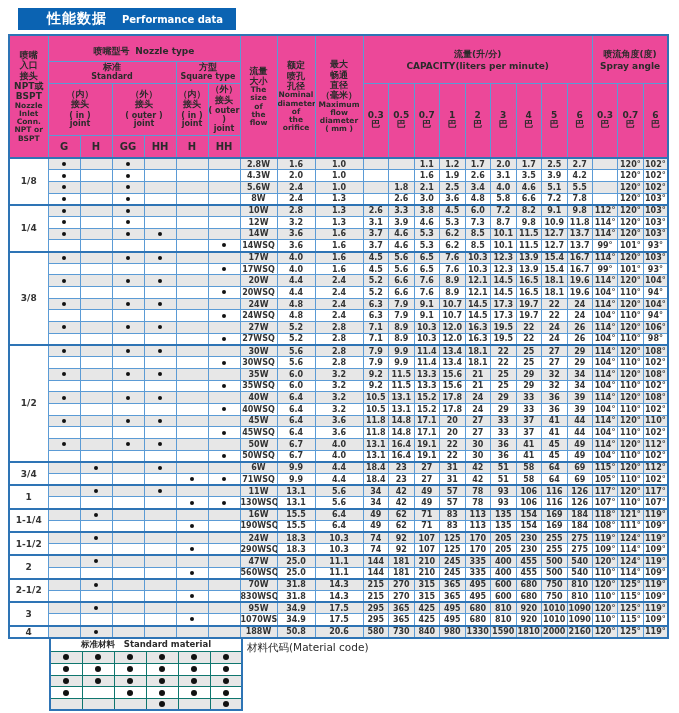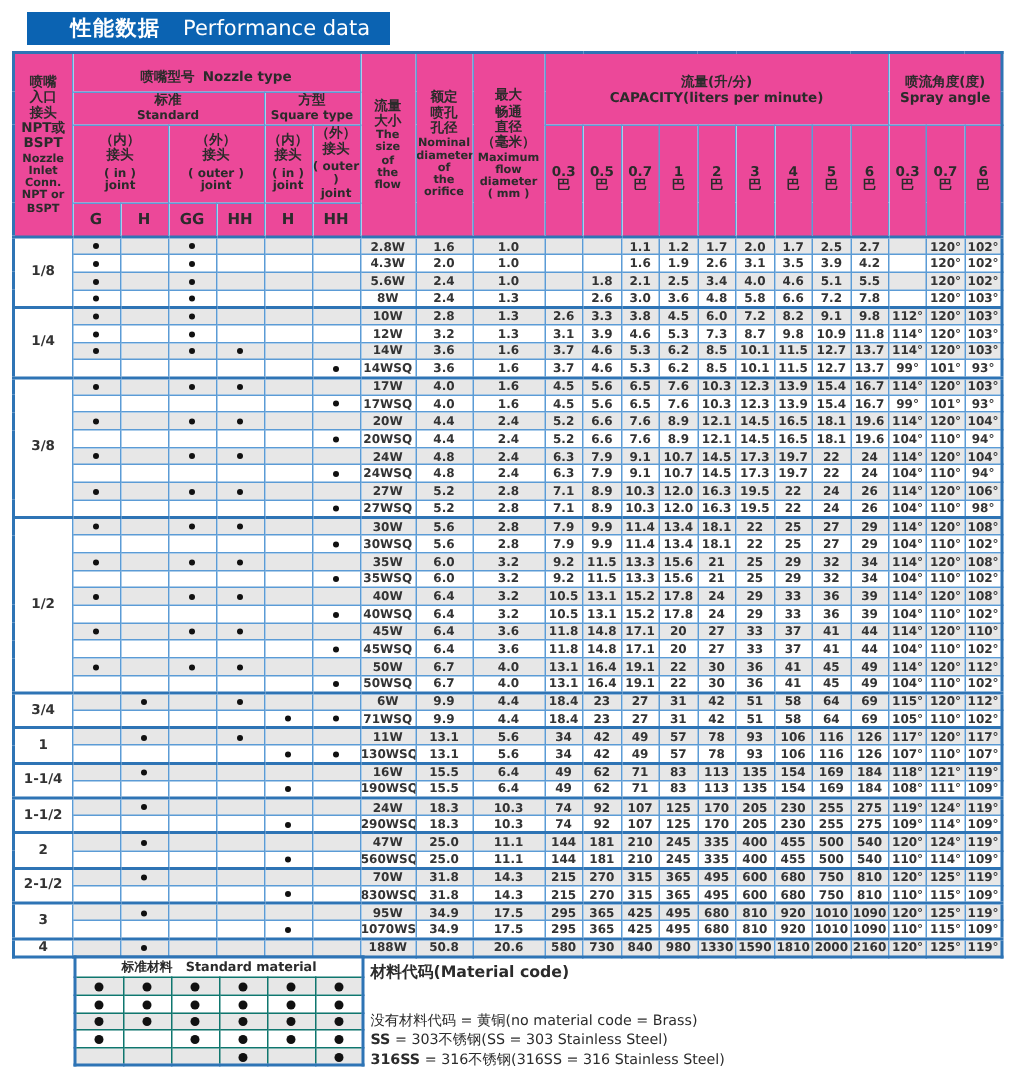--- a/index.html
+++ b/index.html
@@ -2,21 +2,21 @@
 <html><head>
 <meta charset="utf-8">
 <style>
   * { box-sizing: border-box; }
   body { margin:0; background:#fff; font-family:"DejaVu Sans","Liberation Sans",sans-serif; color:#2b2b2b; }
   .page { position:relative; width:679px; height:713px; background:#fff; overflow:hidden; }
 
   .title-bar { position:absolute; left:18px; top:8px; height:22px; background:#0b63b2; color:#fff;
                display:flex; align-items:center; padding:0 13px; gap:15px; }
   .title-cn { font-size:14px; font-weight:bold; letter-spacing:1px;margin-left:16px; }
-  .title-en { font-size:14px; font-weight:normal; }
+  .title-en { font-size:10px; font-weight:bold; }
 
   table.main { position:absolute; left:8px; top:34px; width:659px; border-collapse:collapse; table-layout:fixed;
                border:2px solid #2e74b5; }
   table.main th, table.main td { border:1px solid #5b9bd5; padding:0; text-align:center; vertical-align:middle; overflow:hidden; }
   thead th { background:#ec4899; font-weight:bold; }
   .pre { white-space:pre-line; }
   .cn { font-size:9px; line-height:1.15; }
   .en { font-size:7.5px; line-height:1.1; font-weight:bold; }
   .hdr-big-cn { font-size:9px; }
   .hdr-big-en { font-size:9px; }
@@ -37,21 +37,21 @@
 
   table.matrix { position:absolute; left:49px; top:637px; width:192px; border-collapse:collapse; table-layout:fixed;
                  border:2px solid #2e74b5; }
   table.matrix th, table.matrix td { border:1px solid #0f766e; padding:0; text-align:center; }
   table.matrix th { height:12px; font-size:8.5px; font-weight:bold; background:#fff; }
   table.matrix td { height:11.8px; }
   table.matrix tbody tr:nth-child(odd) td { background:#e7e7e7; }
   .bigdot { display:inline-block; width:6px; height:6px; background:#111; border-radius:50%; vertical-align:middle; }
 
   .legend { position:absolute; left:247px; top:641px; }
-  .legend-title { font-size:10.5px; font-weight:bold; margin-bottom:19px; }
+  .legend-title { font-size:10.5px; font-weight:normal; margin-bottom:2px; }
   .legend-line { font-size:9.5px; line-height:13px; }
   .legend-line b { font-weight:bold; }
 </style>
 </head>
 <body>
 
 <div class="page">
 
   <div class="title-bar">
     <span class="title-cn">性能数据</span>
@@ -1249,21 +1249,15 @@
           <td></td>
           <td><span class="bigdot"></span></td>
           <td></td>
           <td><span class="bigdot"></span></td>
         </tr>
       </tbody>
   </table>
 
   <div class="legend">
     <div class="legend-title">材料代码(Material code)</div>
-    <div id="legend-lines">
-        <div class="legend-line">没有材料代码 = 黄铜(no material code = Brass)</div>
-        <div class="legend-line"><b>SS</b> = 303不锈钢(SS = 303 Stainless Steel)</div>
-        <div class="legend-line"><b>316SS</b> = 316不锈钢(316SS = 316 Stainless Steel)</div>
-        <div class="legend-line"><b>PVC</b> = 聚氯乙烯(PVC = Polyvinyl Chloride)</div>
-      </div>
   </div>
 
 </div>
 
 </body></html>

